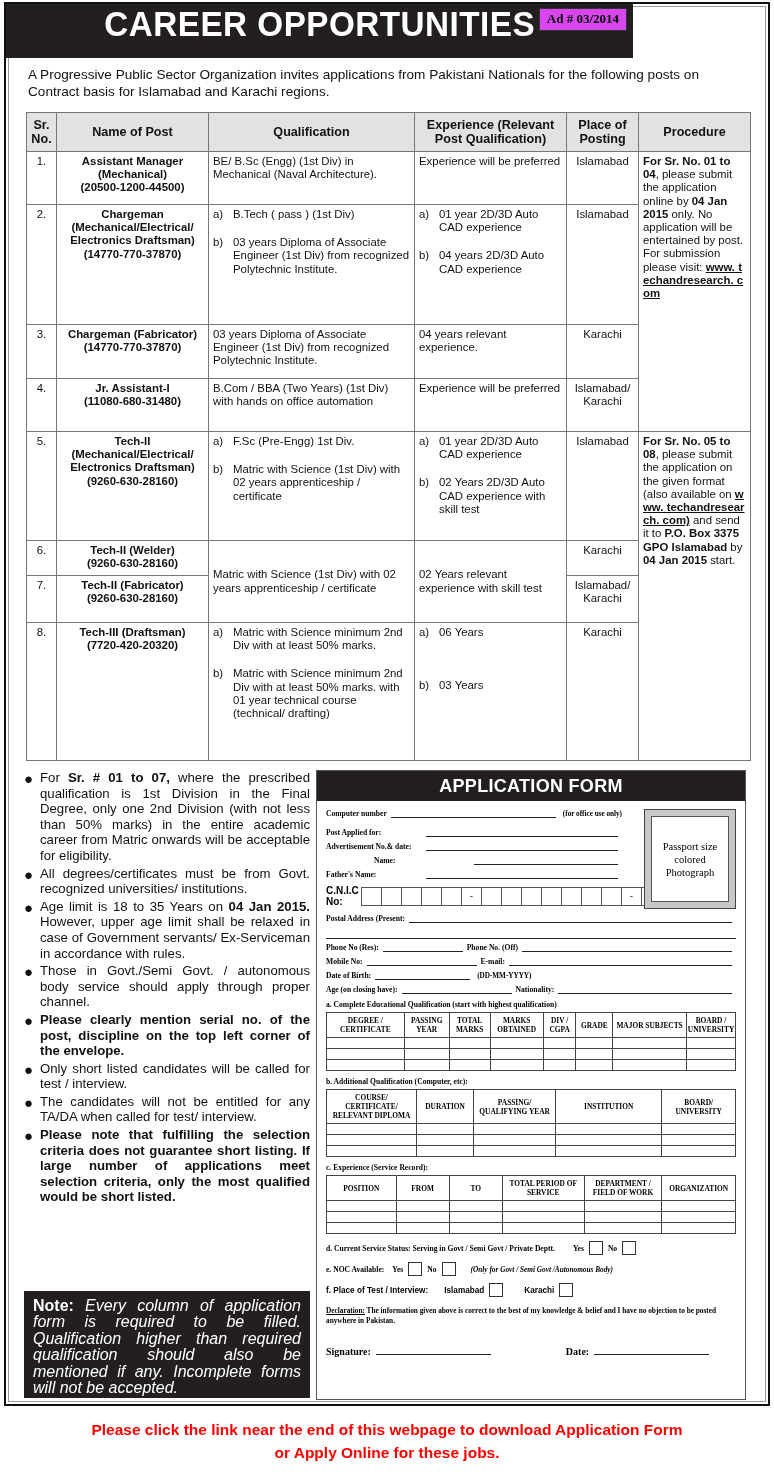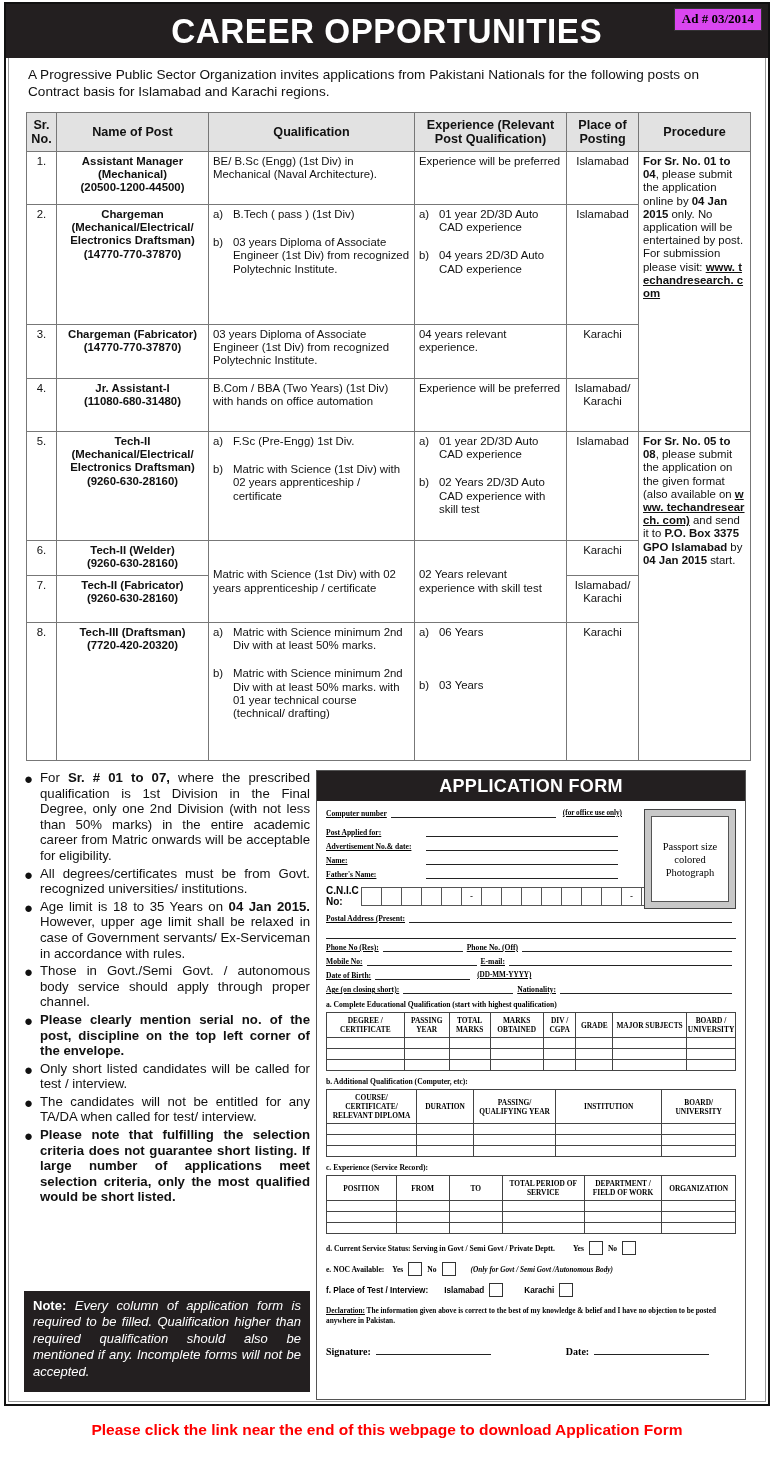--- a/index.html
+++ b/index.html
@@ -16,22 +16,22 @@
     position:absolute; left:4px; top:2px; width:766px; height:1404px;
     border:2px solid #111; background:#fff;
   }
   .inner-shade{
     position:absolute; left:8px; top:6px; width:758px; height:1396px;
     border:1px solid #9a9a9a; pointer-events:none;
   }
 
   
   .banner{
-    position:absolute; left:6px; top:4px; width:762px; height:54px;
-    background:#231f20; display:flex; align-items:center; justify-content:center;
+    position:absolute; left:6px; top:4px; width:627px; height:54px;
+    background:#231f20; display:flex; align-items:flex-start; justify-content:center;
   }
   .banner-title{
     color:#fff; font-size:35px; font-weight:bold; letter-spacing:.5px;
     font-family:"Liberation Sans", sans-serif; transform:scaleX(.95);
   }
   .ad-badge{
     position:absolute; right:6px; top:4px;
     background:#d946ef; border:1px solid #333;
     font-family:"Liberation Serif", serif; font-weight:bold; font-size:13px;
     padding:2px 7px 3px 7px;
@@ -76,38 +76,38 @@
     font-size:13.2px; line-height:15.6px; color:#111;
   }
   .bullets .bl{ display:flex; gap:7px; margin-bottom:2px; }
   .bullets .dot{ flex:none; width:9px; font-size:15px; line-height:15px; padding-top:1px; }
   .bullets .txt{ flex:1; text-align:justify; }
   .bullets .txt.b{ font-weight:bold; }
   .bullets b{ font-weight:bold; }
 
   .note-box{
     position:absolute; left:24px; top:1291px; width:286px;
-    background:#231f20; color:#fff; padding:7px 9px 12px 9px;
-    font-size:13px; line-height:16.4px; font-style:italic; text-align:justify;
+    background:#231f20; color:#fff; padding:7px 9px 2px 9px;
+    font-size:16px; line-height:16.4px; font-style:italic; text-align:justify;
   }
   .note-box .nb{ font-style:normal; font-weight:bold; }
 
   
   .form-box{
     position:absolute; left:316px; top:770px; width:430px; height:630px;
     border:1px solid #555; background:#fff;
   }
   .form-head{
     background:#231f20; color:#fff; height:30px;
     display:flex; align-items:center; justify-content:center;
     font-size:18px; font-weight:bold; letter-spacing:.3px;
   }
   .form-body{ position:relative; padding:8px 9px 4px 9px; }
-  .frow{ display:flex; font-size:7.6px; font-weight:bold;
-         font-family:"Liberation Serif", serif; margin-bottom:5px;text-decoration:underline; }
+  .frow{ display:flex; align-items:flex-end; font-size:7.6px; font-weight:bold;
+         font-family:"Liberation Serif", serif; margin-bottom:5px; }
   .flabel{ flex:none; white-space:nowrap; }
   .fline{ flex:1; border-bottom:1px solid #222; height:9px; margin:0 4px; }
   .fhint{ flex:none; font-size:7.2px; padding-left:3px; }
 
   .photo-box{
     position:absolute; right:9px; top:8px; width:92px; height:100px;
     border:7px solid #c8c8c8; background:#fff;
     display:flex; align-items:center; justify-content:center; text-align:center;
     font-family:"Liberation Serif", serif; font-size:10.5px; line-height:13px;
     box-shadow:inset 0 0 0 1px #555;
@@ -427,21 +427,21 @@
         <div style="height:5px;"></div>
         <div class="frow">
           <span class="flabel" style="width:96px;">Post Applied for:</span>
           <span class="fline"></span>
         </div>
         <div class="frow">
           <span class="flabel" style="width:96px;">Advertisement No.&amp; date:</span>
           <span class="fline"></span>
         </div>
         <div class="frow">
-          <span class="flabel" style="width:96px;">Name:</span>
+          <span class="flabel" style="width:96px;margin-left:48px;">Name:</span>
           <span class="fline"></span>
         </div>
         <div class="frow">
           <span class="flabel" style="width:96px;">Father's Name:</span>
           <span class="fline"></span>
         </div>
       </div>
 
       <div class="cnic-row">
         <span class="cnic-label">C.N.I.C No:</span>
@@ -484,21 +484,21 @@
         <span class="fline"></span>
       </div>
 
       <div class="frow">
         <span class="flabel">Date of Birth:</span>
         <span class="fline" style="flex:0 0 95px;"></span>
         <span class="fhint">(DD-MM-YYYY)</span>
       </div>
 
       <div class="frow">
-        <span class="flabel">Age (on closing short):</span>
+        <span class="flabel">Age (on closing have):</span>
         <span class="fline" style="flex:0 0 110px;"></span>
         <span class="flabel">Nationality:</span>
         <span class="fline"></span>
       </div>
 
       <div class="sec-title">a.      Complete Educational Qualification (start with highest qualification)</div>
       <table class="ftab">
         <colgroup>
             <col style="width:19%">
             <col style="width:11%">
@@ -674,15 +674,16 @@
         <span class="sig-line"></span>
         <span style="margin-left:75px;">Date:</span>
         <span class="sig-line"></span>
       </div>
 
     </div>
   </div>
 
   <div class="footer">
     <div>Please click the link near the end of this webpage to download Application Form</div>
+    <div>or Apply Online for these jobs.</div>
   </div>
 
 </div>
 
 </body></html>

